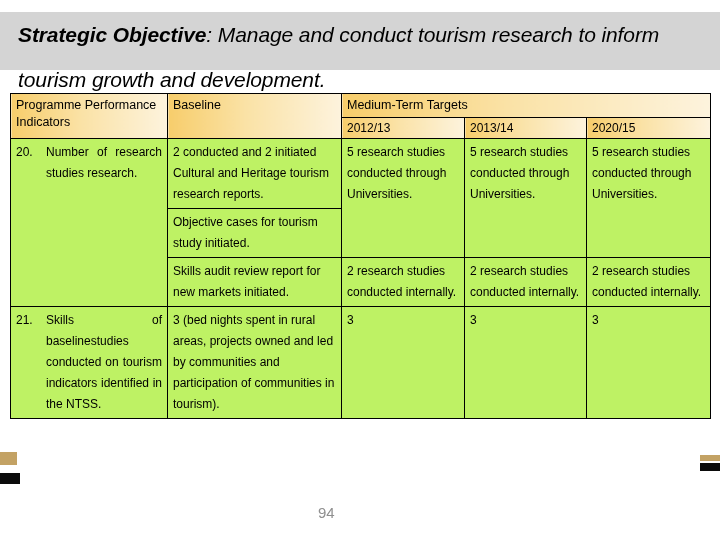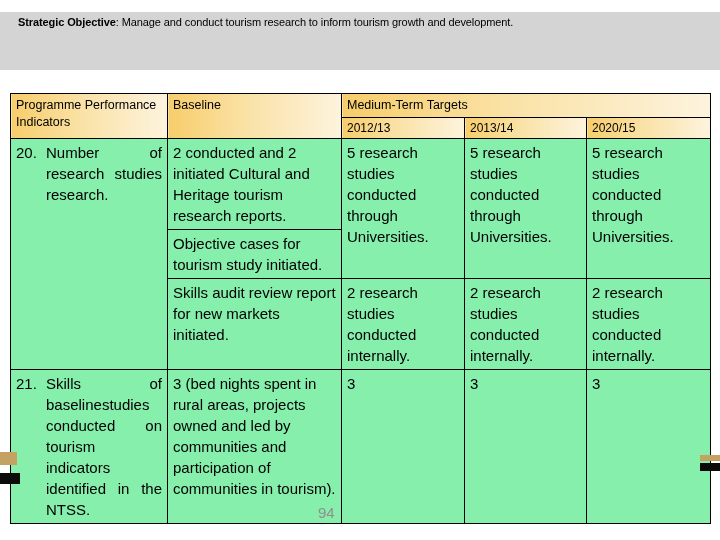--- a/index.html
+++ b/index.html
@@ -20,26 +20,27 @@
     position: absolute;
     left: 0;
     top: 12px;
     width: 720px;
     height: 58px;
     background: #d4d4d4;
   }
   #heading-text {
     position: absolute;
     left: 18px;
-    top: 0px;
+    top: 12px;
     width: 690px;
-    font-size: 11px;
+    font-size: 21px;
     line-height: 45px;
     color: #000000;
     letter-spacing: -0.1px;
+    font-style: italic;
   }
   #heading-text .hl-strong {
     font-weight: bold;
   }
 
   
   #indicator-table {
     position: absolute;
     left: 10px;
     top: 93px;
@@ -73,23 +74,23 @@
     background: linear-gradient(to right, #f7cd6b 0%, #fae2a6 45%, #fdf3dd 100%);
     font-weight: bold;
     font-size: 12px;
     text-align: center;
     padding-top: 5px;
     padding-bottom: 5px;
   }
 
   
   .body-cell {
-    background: #86efac;
+    background: #bef264;
     line-height: 21px;
-    font-size: 15px;
+    font-size: 12px;
   }
   .justify {
     text-align: justify;
     text-align-last: left;
   }
   .num-cell {
     padding-left: 6px;
   }
 
   

